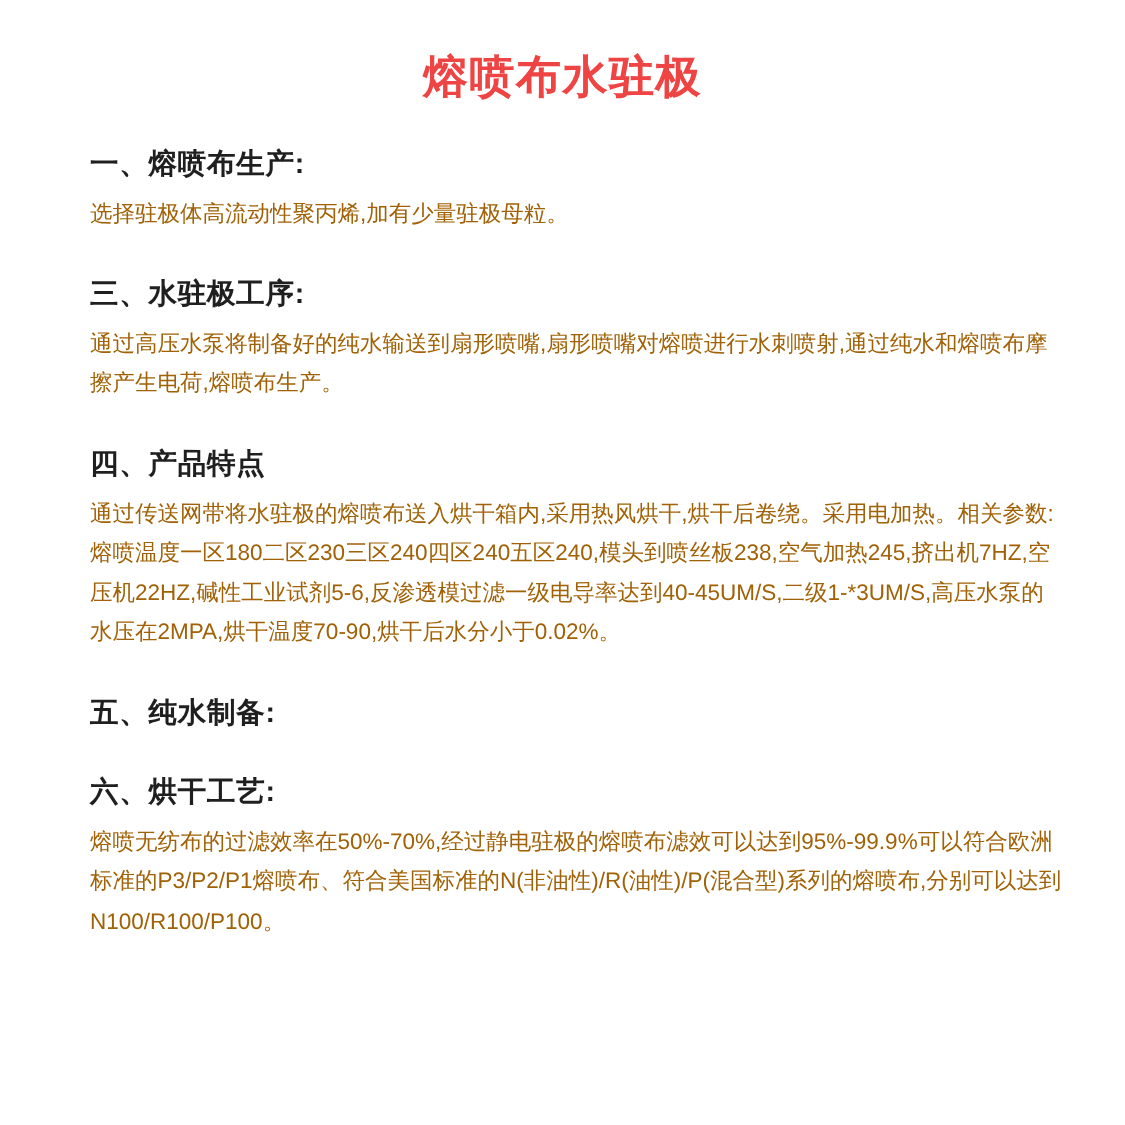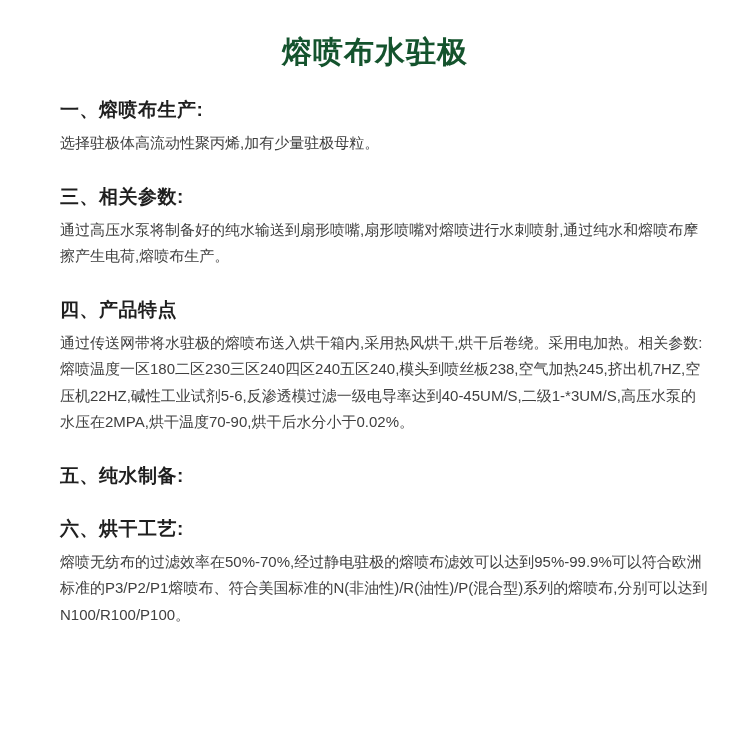--- a/index.html
+++ b/index.html
@@ -20,57 +20,57 @@
     padding: 34px 40px 30px 60px;
     background: #ffffff;
   }
   .doc-title {
     margin: 0 0 2px 0;
     padding-right: 20px;
     text-align: center;
     font-size: 30px;
     line-height: 36px;
     font-weight: 700;
-    color: #14532d;
+    color: #ef4444;
     letter-spacing: 1px;
   }
   .section {
     margin: 0;
   }
   .section-heading {
     margin: 27px 0 7px 0;
     font-size: 19px;
     line-height: 26px;
     font-weight: 700;
     color: #1f1f1f;
     letter-spacing: 0.5px;
   }
   .section-body {
     margin: 0;
     font-size: 15px;
     line-height: 26.5px;
-    color: #404040;
+    color: #a16207;
     word-break: break-all;
   }
 </style>
 </head>
 <body>
 
 <div class="page">
 
   <h1 class="doc-title">熔喷布水驻极</h1>
 
   <div class="section">
     <h2 class="section-heading">一、熔喷布生产:</h2>
     <p class="section-body">选择驻极体高流动性聚丙烯,加有少量驻极母粒。</p>
   </div>
 
 
   <div class="section">
-    <h2 class="section-heading">三、相关参数:</h2>
+    <h2 class="section-heading">三、水驻极工序:</h2>
     <p class="section-body">通过高压水泵将制备好的纯水输送到扇形喷嘴,扇形喷嘴对熔喷进行水刺喷射,通过纯水和熔喷布摩擦产生电荷,熔喷布生产。</p>
   </div>
 
   <div class="section">
     <h2 class="section-heading">四、产品特点</h2>
     <p class="section-body">通过传送网带将水驻极的熔喷布送入烘干箱内,采用热风烘干,烘干后卷绕。采用电加热。相关参数:熔喷温度一区180二区230三区240四区240五区240,模头到喷丝板238,空气加热245,挤出机7HZ,空压机22HZ,碱性工业试剂5-6,反渗透模过滤一级电导率达到40-45UM/S,二级1-*3UM/S,高压水泵的水压在2MPA,烘干温度70-90,烘干后水分小于0.02%。</p>
   </div>
 
   <div class="section">
     <h2 class="section-heading">五、纯水制备:</h2>

